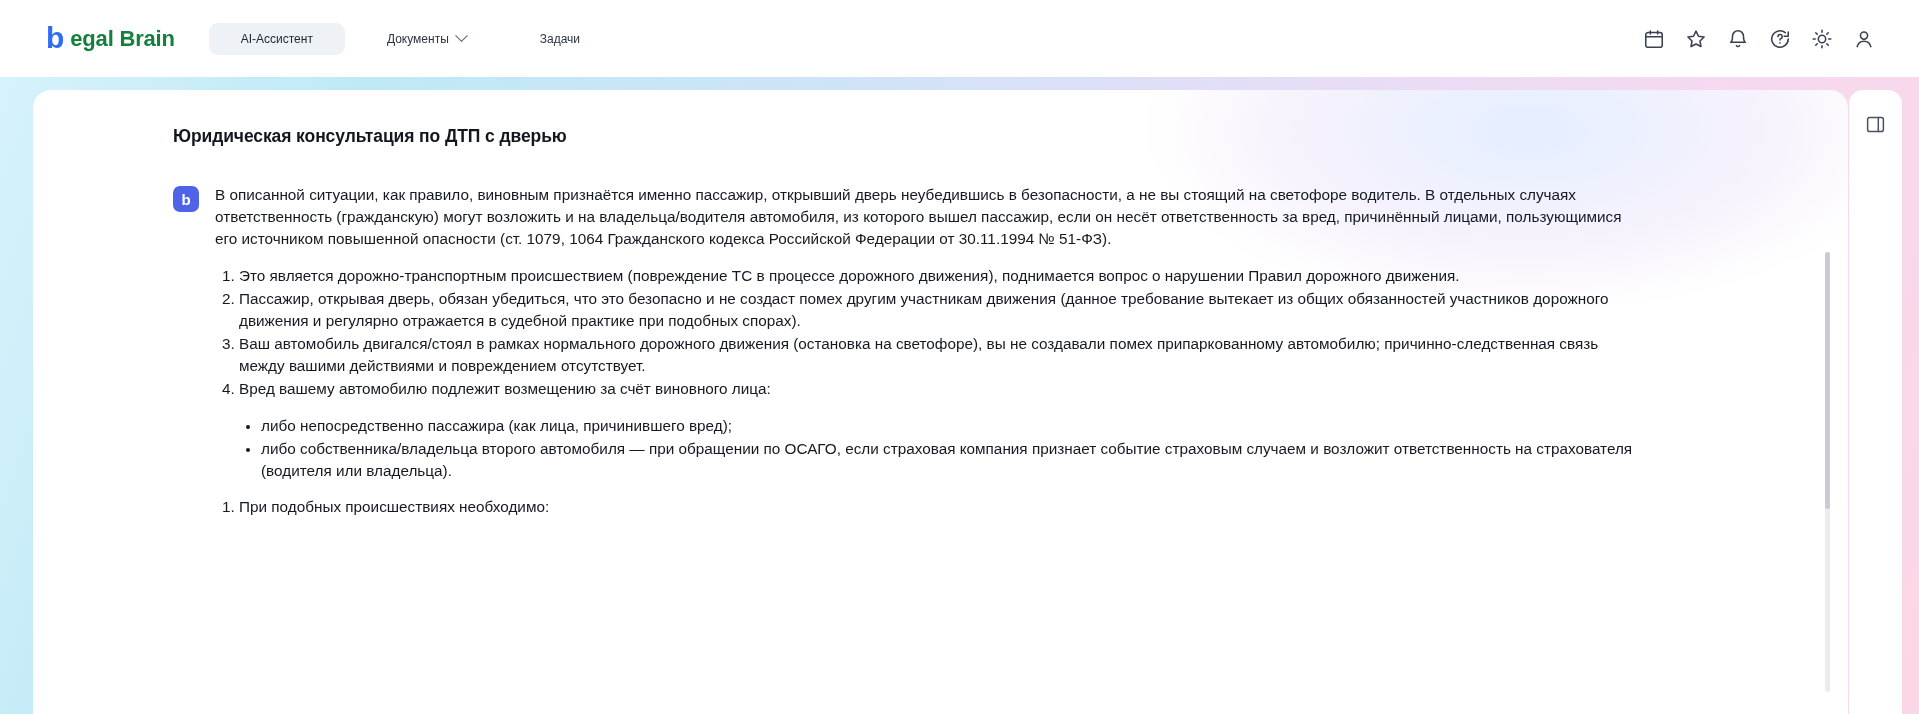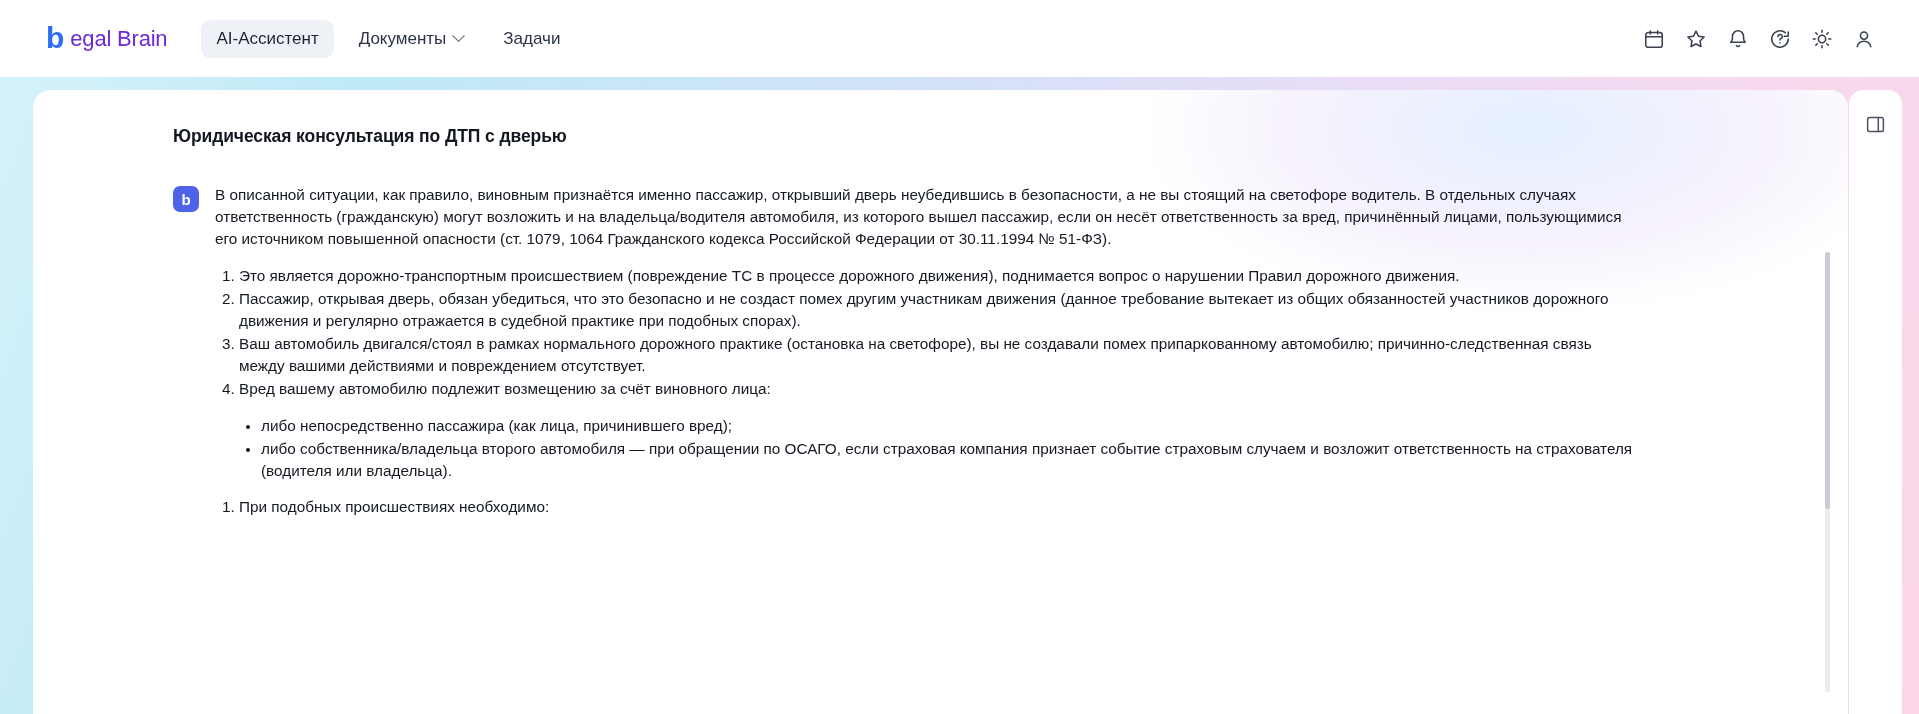--- a/index.html
+++ b/index.html
@@ -36,33 +36,33 @@
   .brand-mark {
     font-size: 30px;
     font-weight: bold;
     color: #2f6df6;
     line-height: 1;
     position: relative;
     top: -1px;
   }
   .brand-text {
     font-size: 22px;
-    font-weight: normal;
-    color: #6d28d9;
+    font-weight: bold;
+    color: #15803d;
     letter-spacing: -0.2px;
   }
   .nav {
     display: flex;
     align-items: center;
     gap: 10px;
   }
   .nav-item {
-    font-size: 17px;
+    font-size: 12px;
     color: #2b3445;
-    padding: 9px 15px;
+    padding: 9px 32px;
     border-radius: 9px;
     cursor: pointer;
     display: flex;
     align-items: center;
     gap: 8px;
     white-space: nowrap;
   }
   .nav-item.active {
     background: #eef1f6;
     color: #1d2533;
@@ -277,21 +277,21 @@
       <div class="chat-title">Юридическая консультация по ДТП с дверью</div>
 
 
       <div class="msg-assistant">
         <div class="bot-avatar">b</div>
         <div class="bot-body">
           <p>В описанной ситуации, как правило, виновным признаётся именно пассажир, открывший дверь неубедившись в безопасности, а не вы стоящий на светофоре водитель. В отдельных случаях ответственность (гражданскую) могут возложить и на владельца/водителя автомобиля, из которого вышел пассажир, если он несёт ответственность за вред, причинённый лицами, пользующимися его источником повышенной опасности (ст. 1079, 1064 Гражданского кодекса Российской Федерации от 30.11.1994 № 51-ФЗ).</p>
           <ol>
             <li>Это является дорожно-транспортным происшествием (повреждение ТС в процессе дорожного движения), поднимается вопрос о нарушении Правил дорожного движения.</li>
             <li>Пассажир, открывая дверь, обязан убедиться, что это безопасно и не создаст помех другим участникам движения (данное требование вытекает из общих обязанностей участников дорожного движения и регулярно отражается в судебной практике при подобных спорах).</li>
-            <li>Ваш автомобиль двигался/стоял в рамках нормального дорожного практике (остановка на светофоре), вы не создавали помех припаркованному автомобилю; причинно-следственная связь между вашими действиями и повреждением отсутствует.</li>
+            <li>Ваш автомобиль двигался/стоял в рамках нормального дорожного движения (остановка на светофоре), вы не создавали помех припаркованному автомобилю; причинно-следственная связь между вашими действиями и повреждением отсутствует.</li>
             <li>Вред вашему автомобилю подлежит возмещению за счёт виновного лица:</li>
           </ol>
           <ul>
             <li>либо непосредственно пассажира (как лица, причинившего вред);</li>
             <li>либо собственника/владельца второго автомобиля — при обращении по ОСАГО, если страховая компания признает событие страховым случаем и возложит ответственность на страхователя (водителя или владельца).</li>
           </ul>
           <ol>
             <li>При подобных происшествиях необходимо:</li>
           </ol>
 

